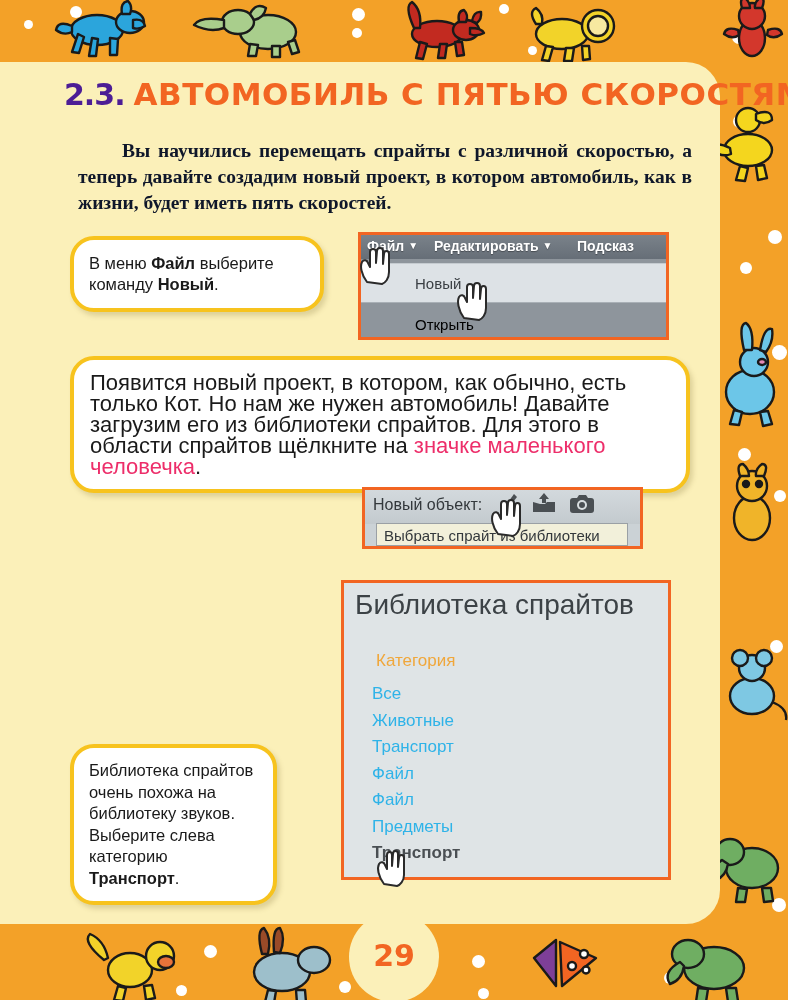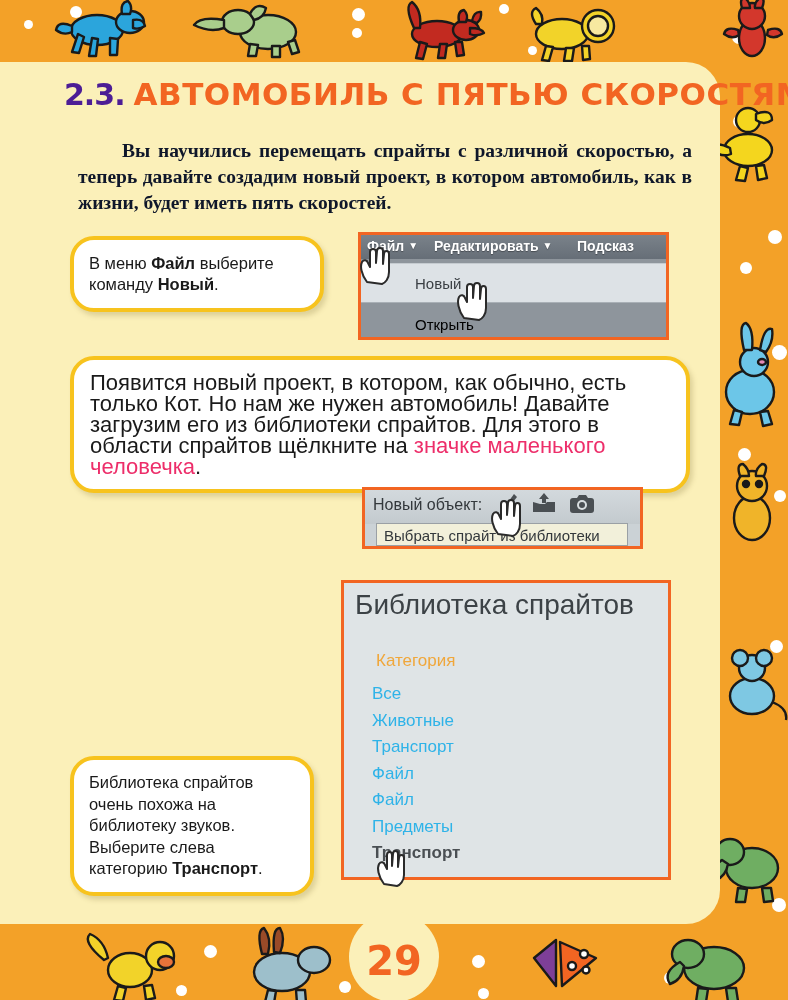--- a/index.html
+++ b/index.html
@@ -50,21 +50,21 @@
     z-index: 6;
   }
   .page-num {
     position: absolute;
     left: 349px;
     top: 938px;
     width: 90px;
     text-align: center;
     font-family: "DejaVu Sans", sans-serif;
     font-weight: bold;
-    font-size: 40px;
+    font-size: 30px;
     color: #F26522;
     letter-spacing: 0px;
     z-index: 7;
   }
 
   
   .heading {
     position: absolute;
     left: 64px;
     top: 76px;
@@ -118,21 +118,21 @@
   .callout .inner { padding: 11px 14px 11px 15px; }
   .callout b { font-weight: bold; }
   .pink { color: #ED2E6A; }
 
   #callout-1 { left: 70px; top: 236px; width: 254px; }
   #callout-1 .inner { font-size: 16.5px; line-height: 21px; padding: 13px 15px; }
 
   #callout-2 { left: 70px; top: 356px; width: 620px; }
   #callout-2 .inner { font-size: 22px; line-height: 21px; padding: 12px 16px; }
 
-  #callout-3 { left: 70px; top: 744px; width: 244px; margin-top: 12px; }
+  #callout-3 { left: 70px; top: 744px; width: 207px; }
   #callout-3 .inner { font-size: 16.5px; line-height: 21.5px; padding: 12px 15px; }
 
   
   .shot {
     position: absolute;
     border: 3px solid #F26522;
     box-sizing: border-box;
     z-index: 5;
     overflow: hidden;
   }

